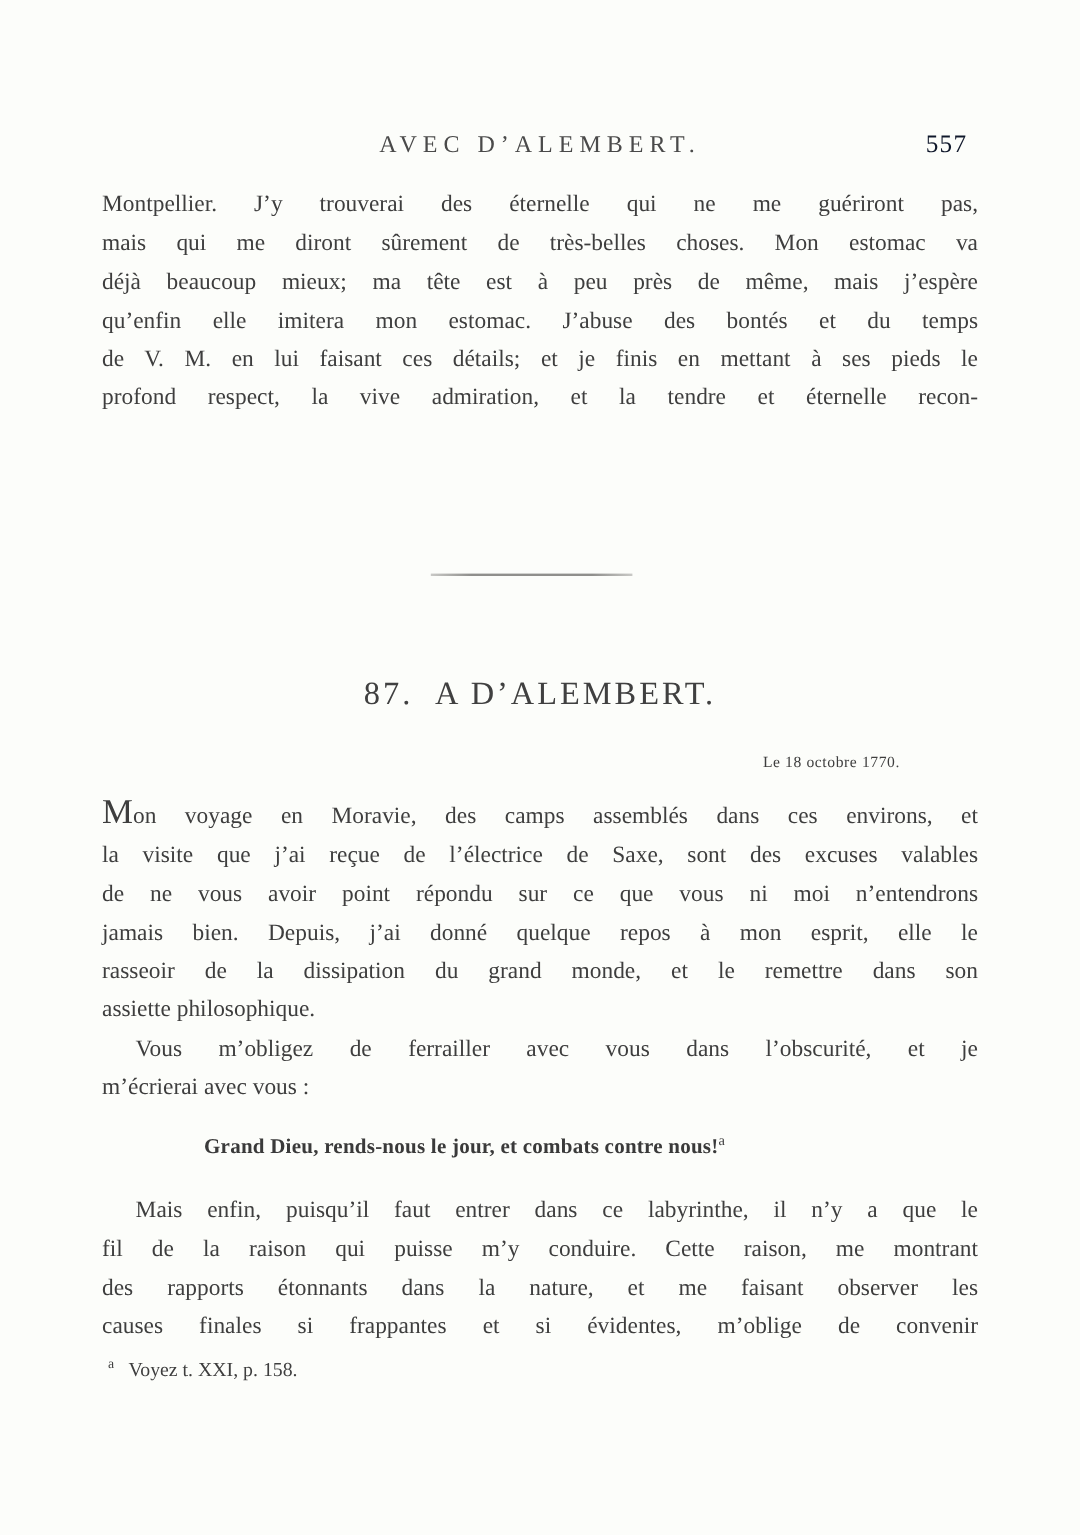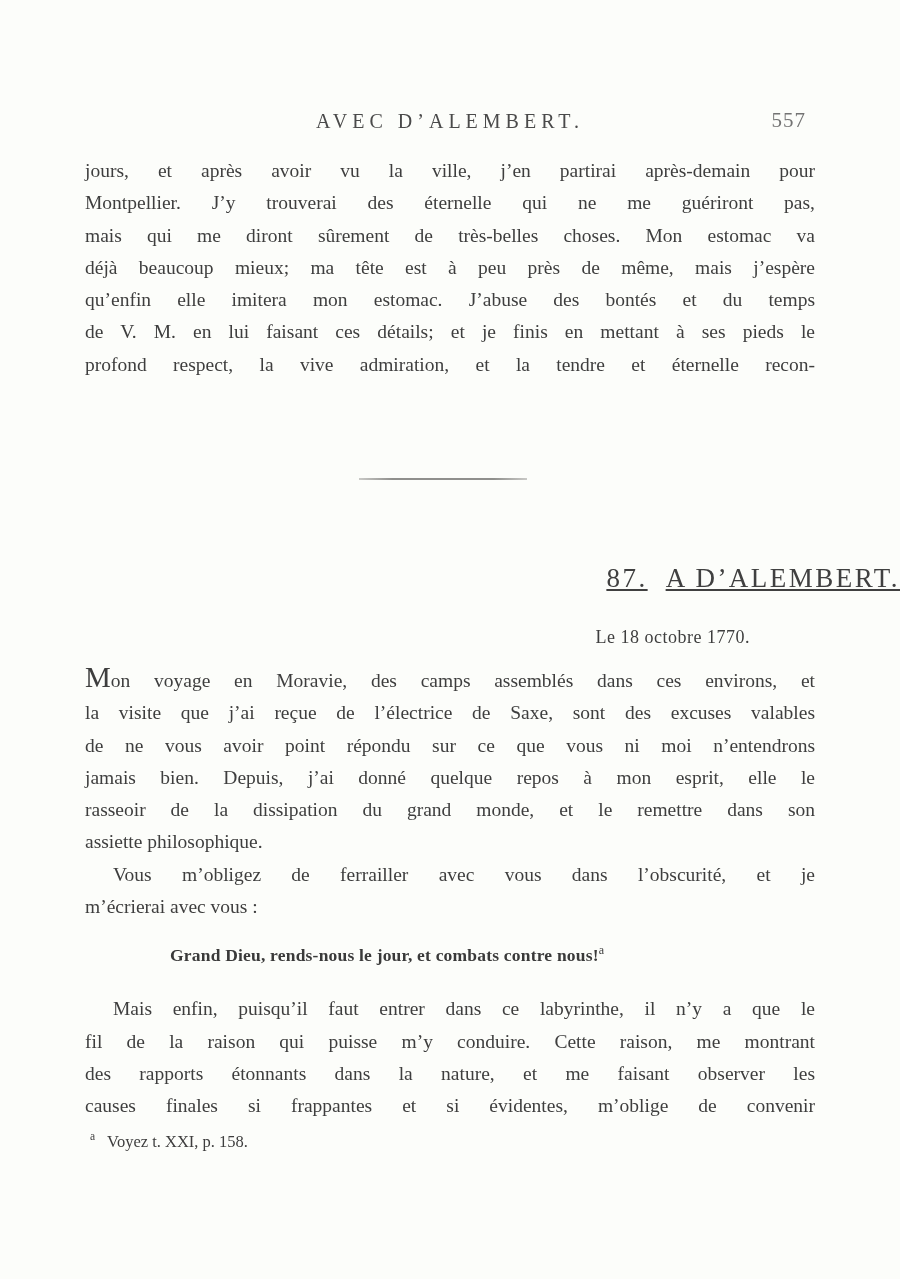--- a/index.html
+++ b/index.html
@@ -18,52 +18,51 @@
     text-align: center;
     font-size: 20px;
     letter-spacing: 5px;
     color: #4a4a4a;
   }
   .page-number {
     position: absolute;
     top: 108px; right: 94px;
     font-size: 21px;
     letter-spacing: 1px;
-    color: #737373;
+    color: #0f172a;
   }
   .block { position: absolute; left: 85px; width: 730px; }
   .block-letter86 { top: 155px; }
   .line {
     font-size: 19.5px;
     line-height: 32.3px;
     white-space: normal;
   }
   .jline { text-align: justify; text-align-last: justify; }
   .lline { text-align: left; text-align-last: left; }
   .indent { text-indent: 28px; }
   .section-divider {
     position: absolute;
     top: 478px; left: 359px;
     width: 168px; height: 1.5px;
     background: linear-gradient(to right, #c9c9c6, #8f8f8c 20%, #8f8f8c 80%, #c9c9c6);
   }
   .letter-heading {
     position: absolute;
     top: 563px; left: 0; width: 100%;
-    text-align: right;
+    text-align: center;
     font-size: 27px;
     letter-spacing: 2.5px;
     color: #404040;
-    text-decoration: underline;
   }
   .letter-heading .num { margin-right: 18px; }
   .letter-date {
     position: absolute;
     top: 627px; right: 150px;
-    font-size: 18px;
+    font-size: 13px;
     letter-spacing: 0.5px;
     text-align: right;
   }
   .block-main { top: 663px; }
   .drop-cap {
     font-size: 29px;
     line-height: 1;
   }
   .verse-quote {
     margin-top: 17px;
@@ -92,21 +91,20 @@
 </head>
 <body>
 
 <div class="page">
 
   <div class="running-header">AVEC D’ALEMBERT.</div>
 
   <div class="page-number">557</div>
 
   <div class="block block-letter86">
-    <div class="line jline">jours, et après avoir vu la ville, j’en partirai après-demain pour</div>
     <div class="line jline">Montpellier. J’y trouverai des éternelle qui ne me guériront pas,</div>
     <div class="line jline">mais qui me diront sûrement de très-belles choses. Mon estomac va</div>
     <div class="line jline">déjà beaucoup mieux; ma tête est à peu près de même, mais j’espère</div>
     <div class="line jline">qu’enfin elle imitera mon estomac. J’abuse des bontés et du temps</div>
     <div class="line jline">de V. M. en lui faisant ces détails; et je finis en mettant à ses pieds le</div>
     <div class="line jline">profond respect, la vive admiration, et la tendre et éternelle recon-</div>
   </div>
 
   <div class="section-divider"></div>
 

